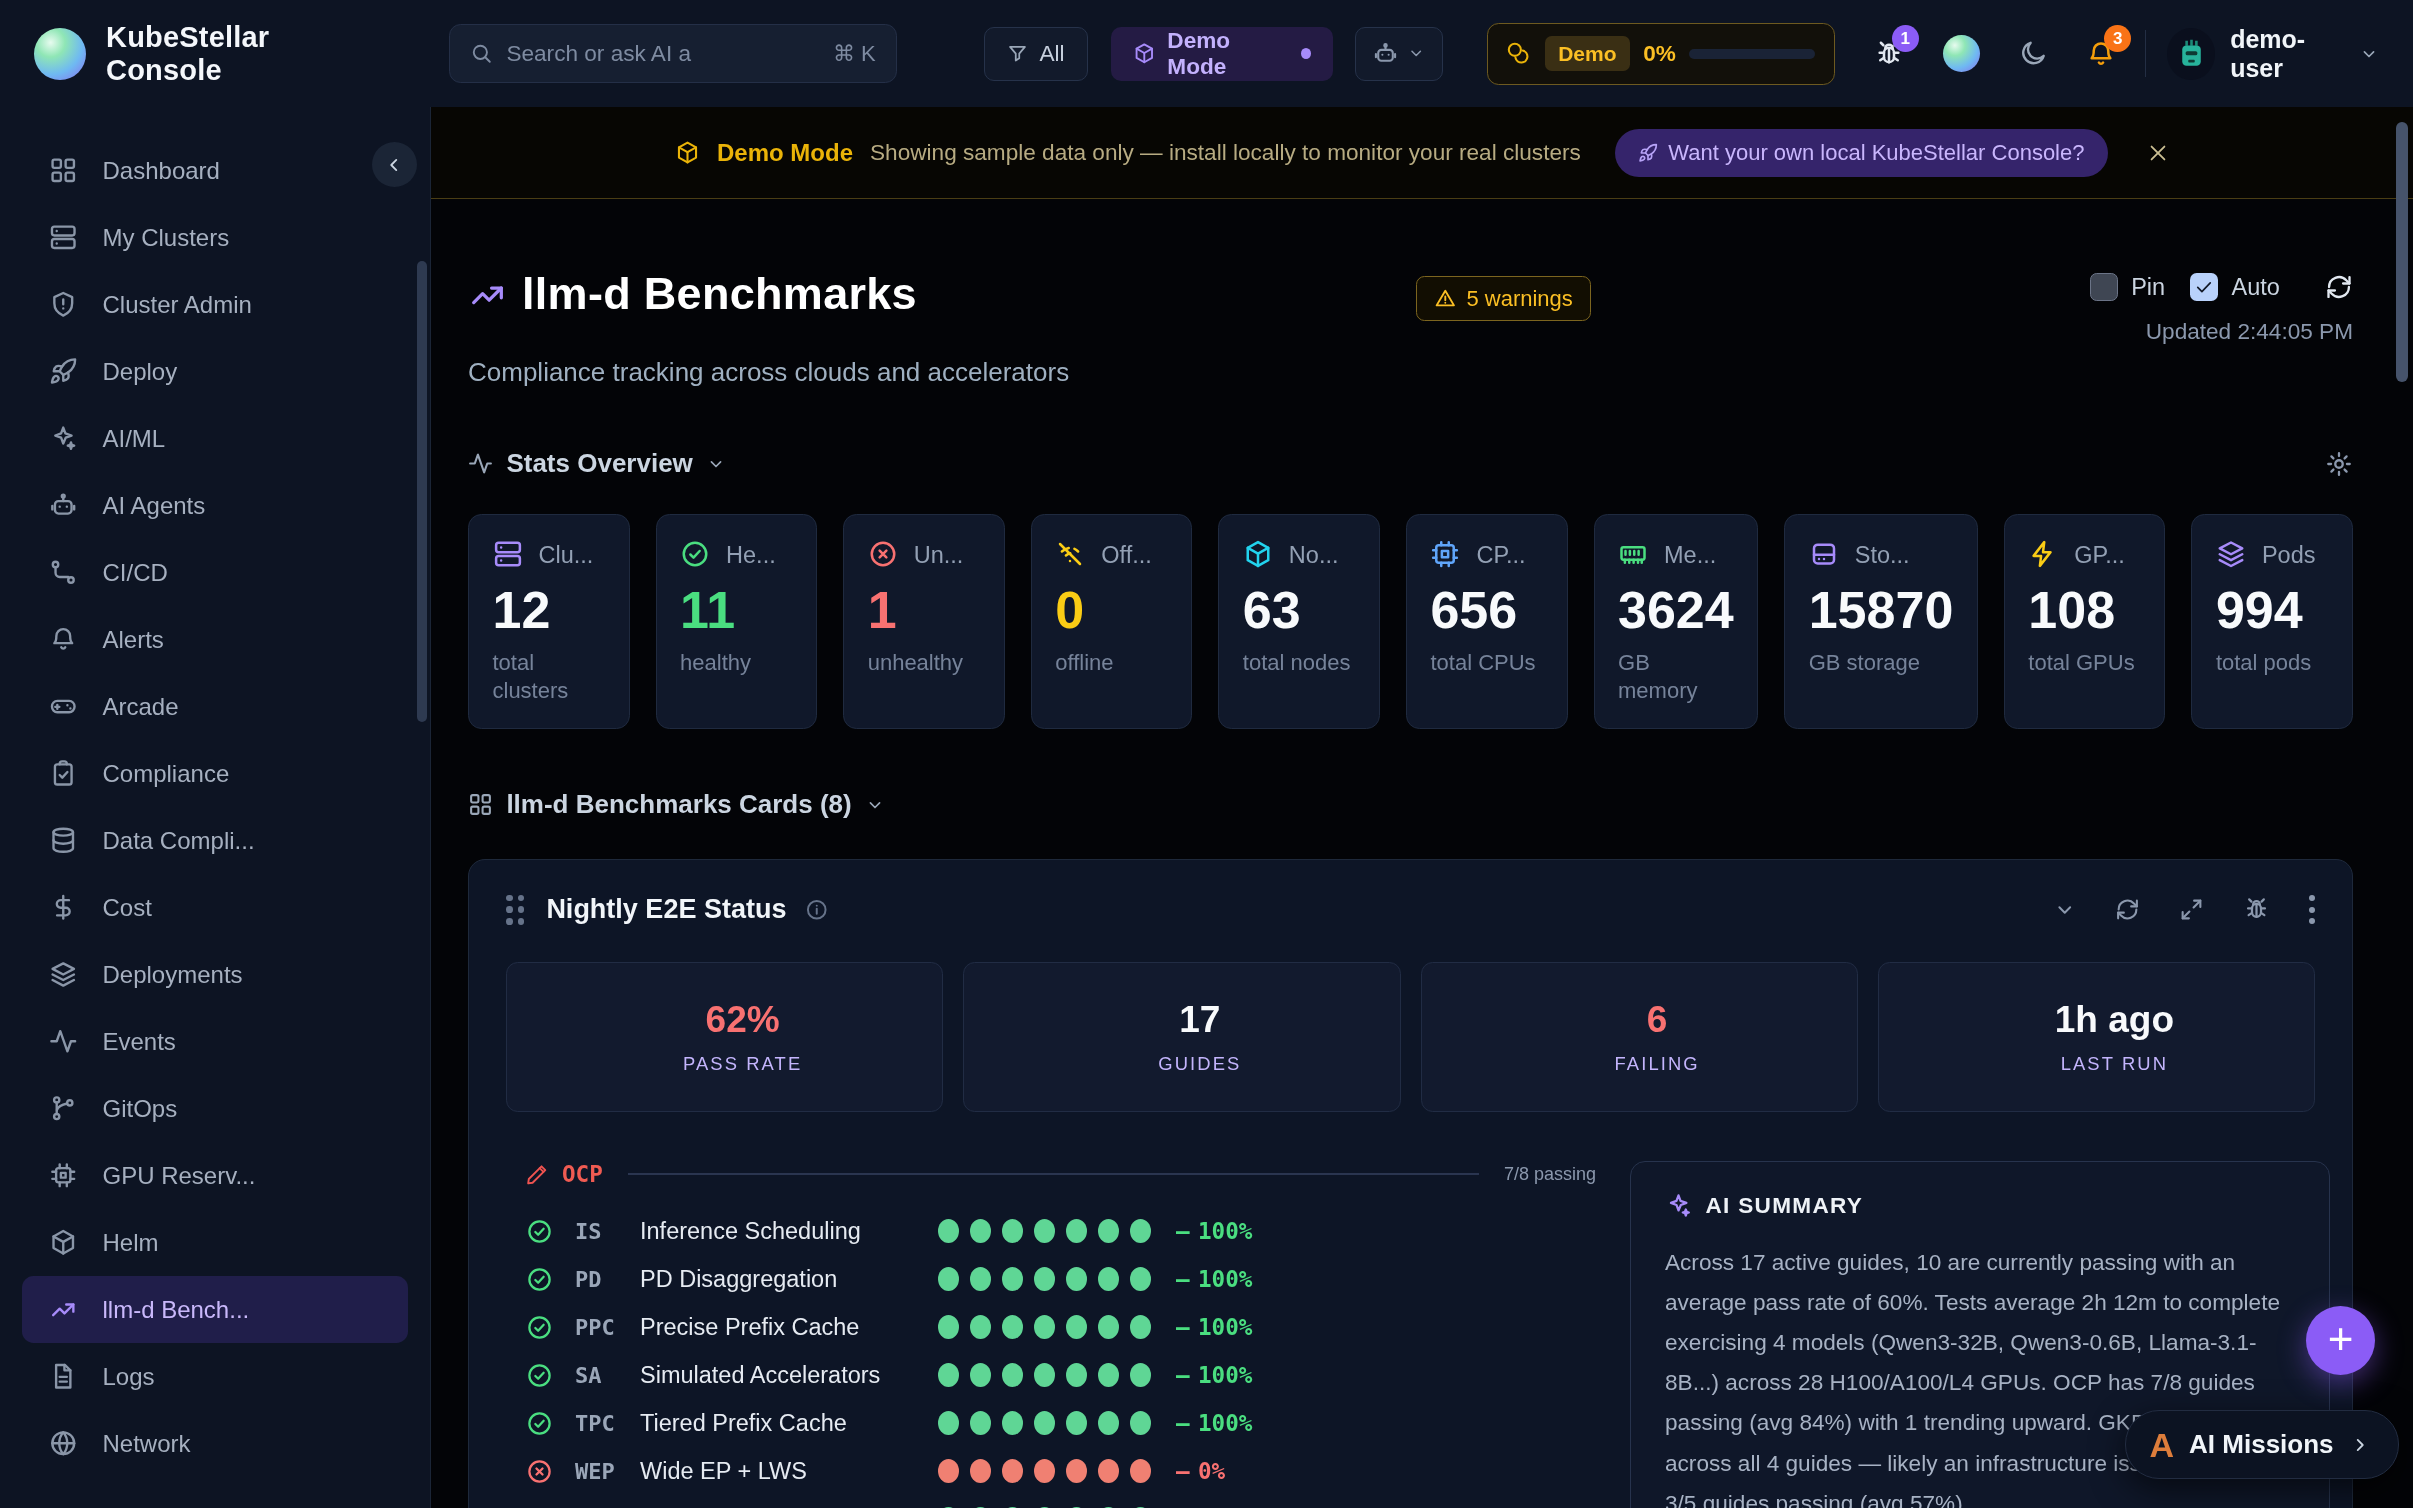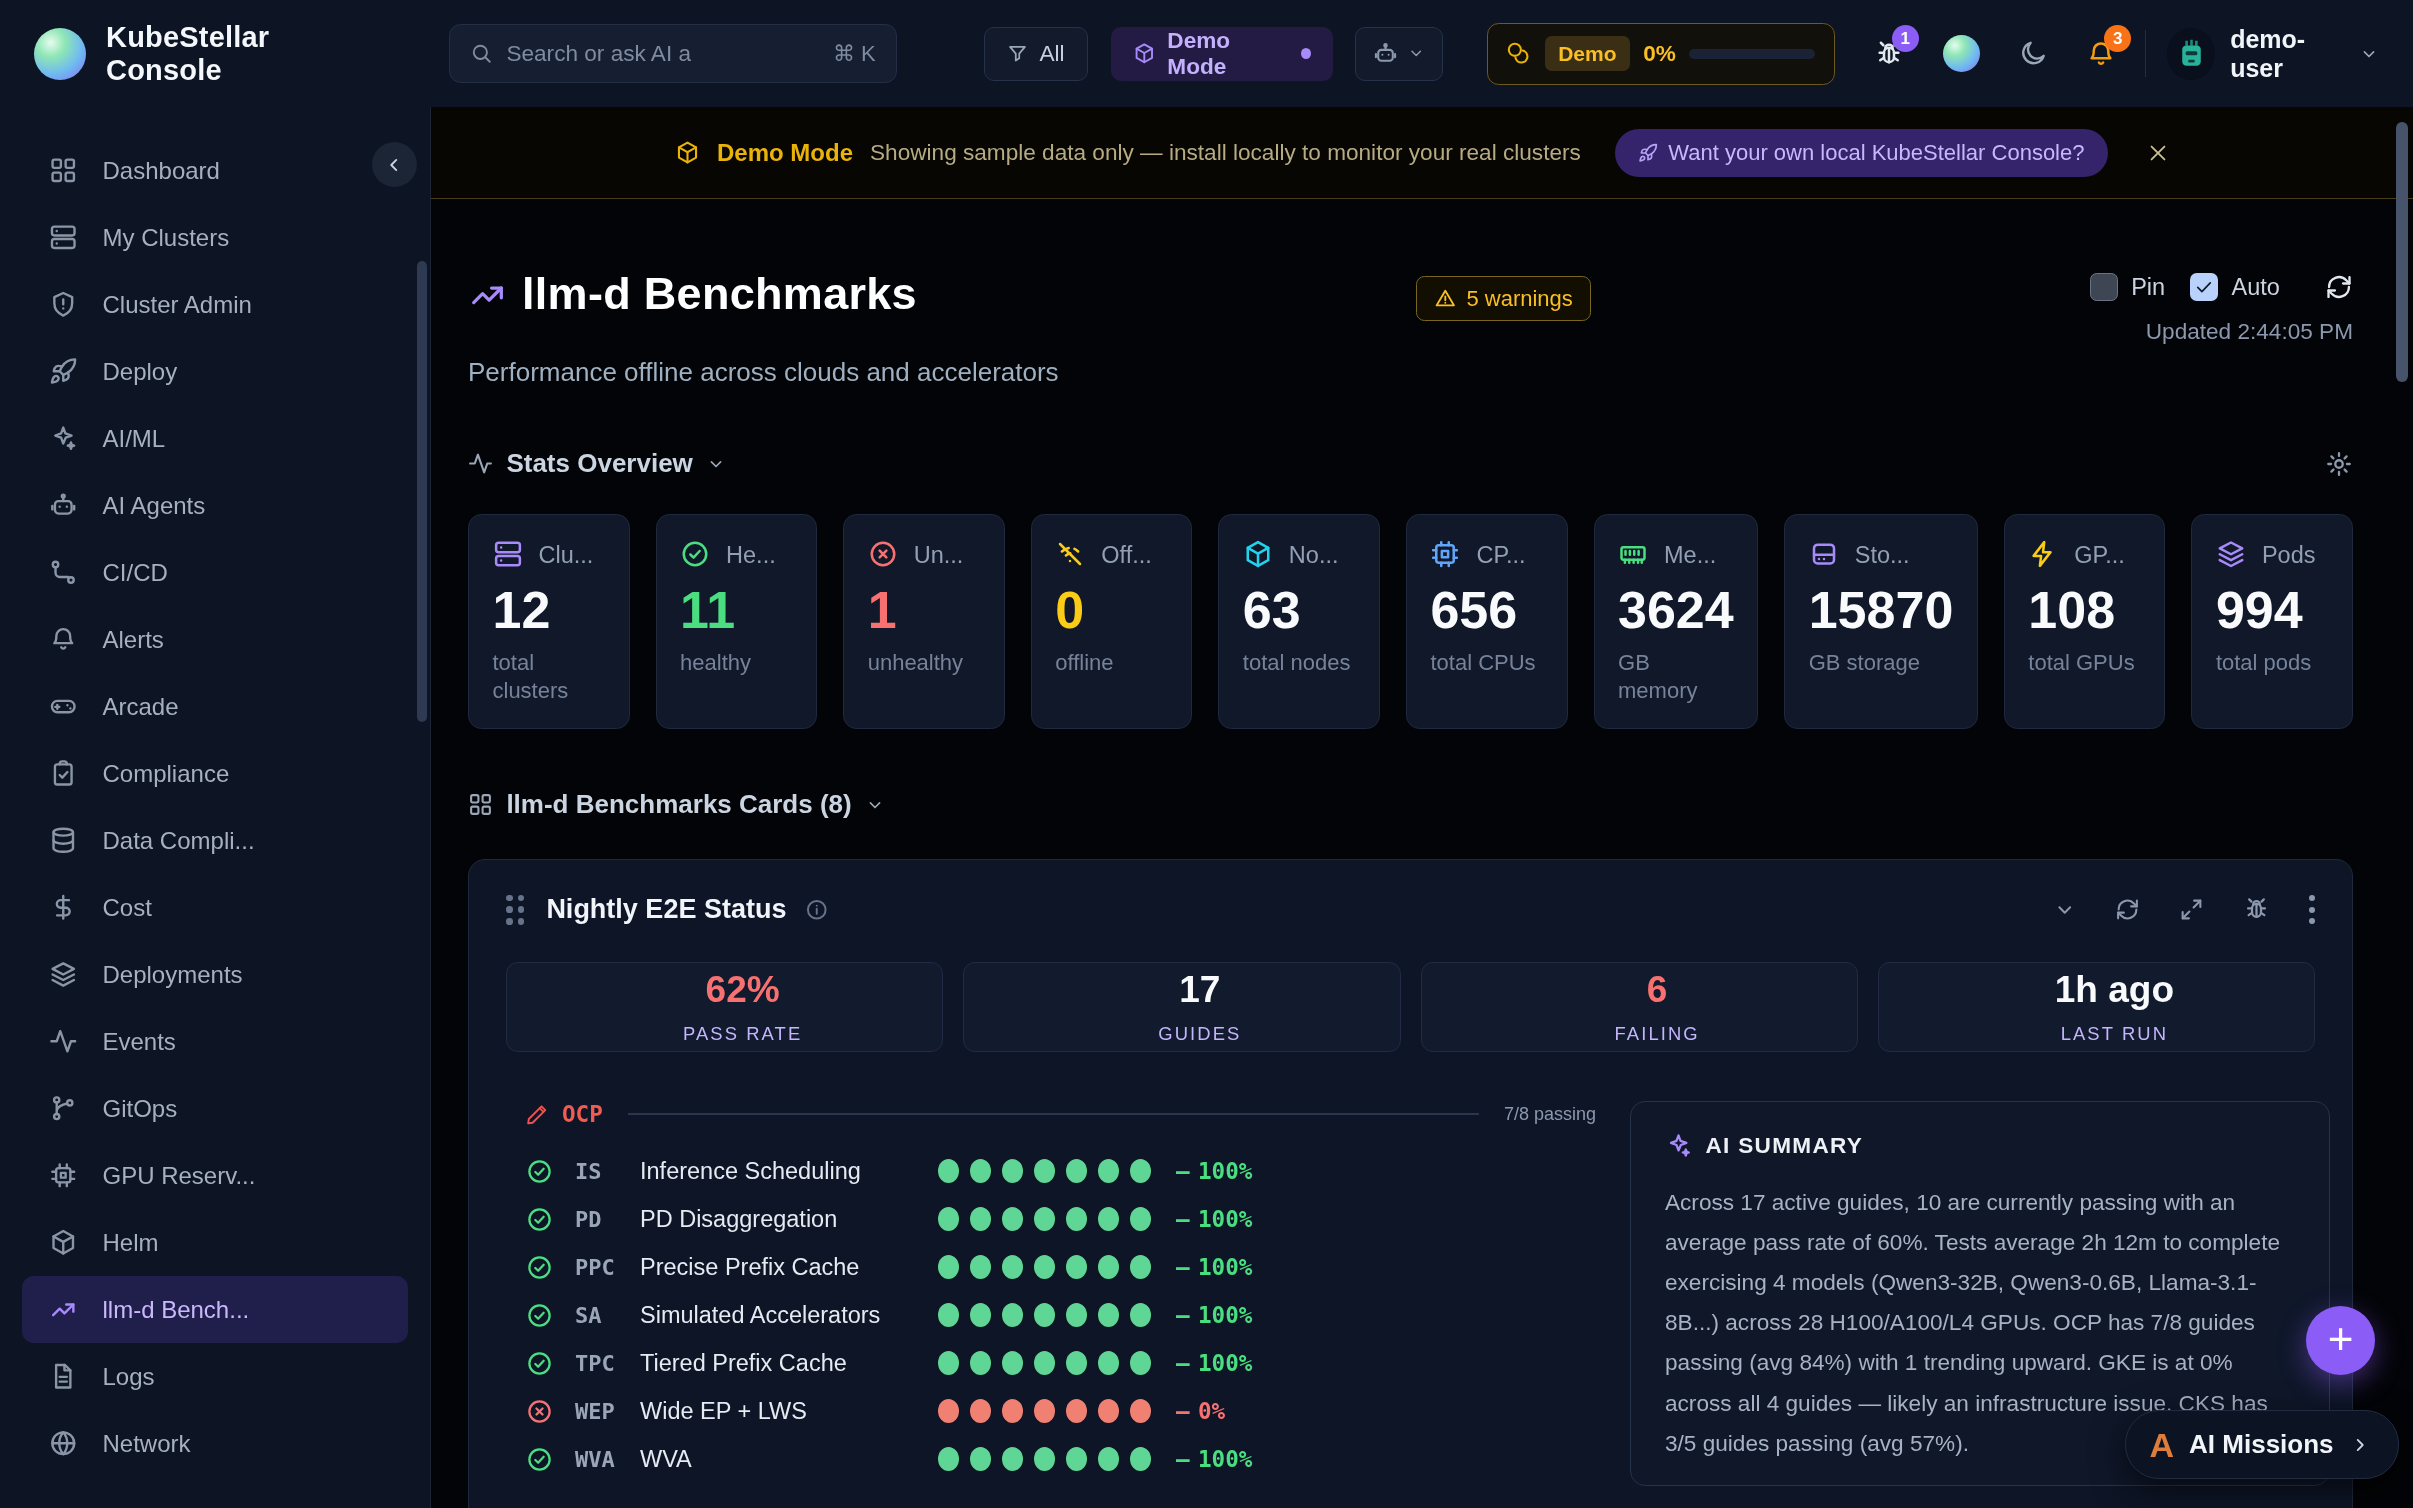--- a/index.html
+++ b/index.html
@@ -78,21 +78,21 @@
 
   .bigcard { margin-top:39px; background:#0d1526; border:1.7px solid #1e293b; border-radius:17px; height:1089px; position:relative; }
   .bc-head { display:flex; align-items:center; padding:34px 37px 0 37px; }
   .drag { display:grid; grid-template-columns:repeat(2,6.7px); grid-auto-rows:6.7px; gap:5px; margin-right:22px; }
   .drag i { background:#66738a; border-radius:50%; }
   .bc-title { font-size:27px; font-weight:700; color:#f1f5f9; }
   .bc-icons { margin-left:auto; display:flex; align-items:center; gap:39px; color:#8b98ad; }
   .kebab { display:flex; flex-direction:column; gap:5.9px; }
   .kebab i { width:5.9px; height:5.9px; border-radius:50%; background:#8b98ad; }
   .kpis { margin:37px 37px 0 37px; display:grid; grid-template-columns:repeat(4,1fr); gap:20px; }
-  .kpi { height:90px; background:#121a2e; border:1.7px solid #212c44; border-radius:11.7px; display:flex; flex-direction:column; align-items:center; justify-content:center;padding-left:36px; }
+  .kpi { height:150px; background:#121a2e; border:1.7px solid #212c44; border-radius:11.7px; display:flex; flex-direction:column; align-items:center; justify-content:center;padding-left:36px; }
   .kpi-val { font-size:37px; font-weight:700; }
   .kpi-label { font-size:18.4px; color:#c4b5fd; letter-spacing:2.1px; margin-top:11.7px; }
 
   .bc-body { display:flex; margin:49px 22px 0 57px; gap:34px; }
   .guides-col { flex:1; min-width:0; }
   .group-row { display:flex; align-items:center; gap:13.4px; }
   .group-name { font-family:"DejaVu Sans Mono",monospace; font-size:22.6px; font-weight:700; color:#f05b52; }
   .group-line { flex:1; height:1.7px; background:#2a3550; margin:0 11.7px; }
   .group-progress { font-size:18px; color:#8b98ad; }
   .guide-row { display:grid; grid-template-columns:49px 65px 298px max-content 1fr; align-items:center; height:48px; margin-top:0; }
@@ -521,21 +521,21 @@
                 <path d="M3.5 12a8.5 8.5 0 0 1 14.7-5.8L21 9"></path>
                 <path d="M21 3.5V9h-5.5"></path>
                 <path d="M20.5 12a8.5 8.5 0 0 1-14.7 5.8L3 15"></path>
                 <path d="M3 20.5V15h5.5"></path>
               </svg>
             </span>
         </div>
         <div class="updated">Updated 2:44:05 PM</div>
       </div>
     </div>
-    <div class="subtitle">Performance offline across clouds and accelerators</div>
+    <div class="subtitle">Compliance tracking across clouds and accelerators</div>
 
     <div class="sec-head">
       <span style="color:#9aa7b8">
           <svg width="25" height="25" viewBox="0 0 24 24" fill="none" stroke="currentColor" stroke-width="2" stroke-linecap="round" stroke-linejoin="round">
             <path d="M22 12h-3.5l-3 8.5L9.5 3.5l-3 8.5H2"></path>
           </svg>
         </span>
       <span class="sec-title">Stats Overview</span>
       <span style="color:#9aa7b8">
           <svg width="20" height="20" viewBox="0 0 24 24" fill="none" stroke="currentColor" stroke-width="2" stroke-linecap="round" stroke-linejoin="round">

